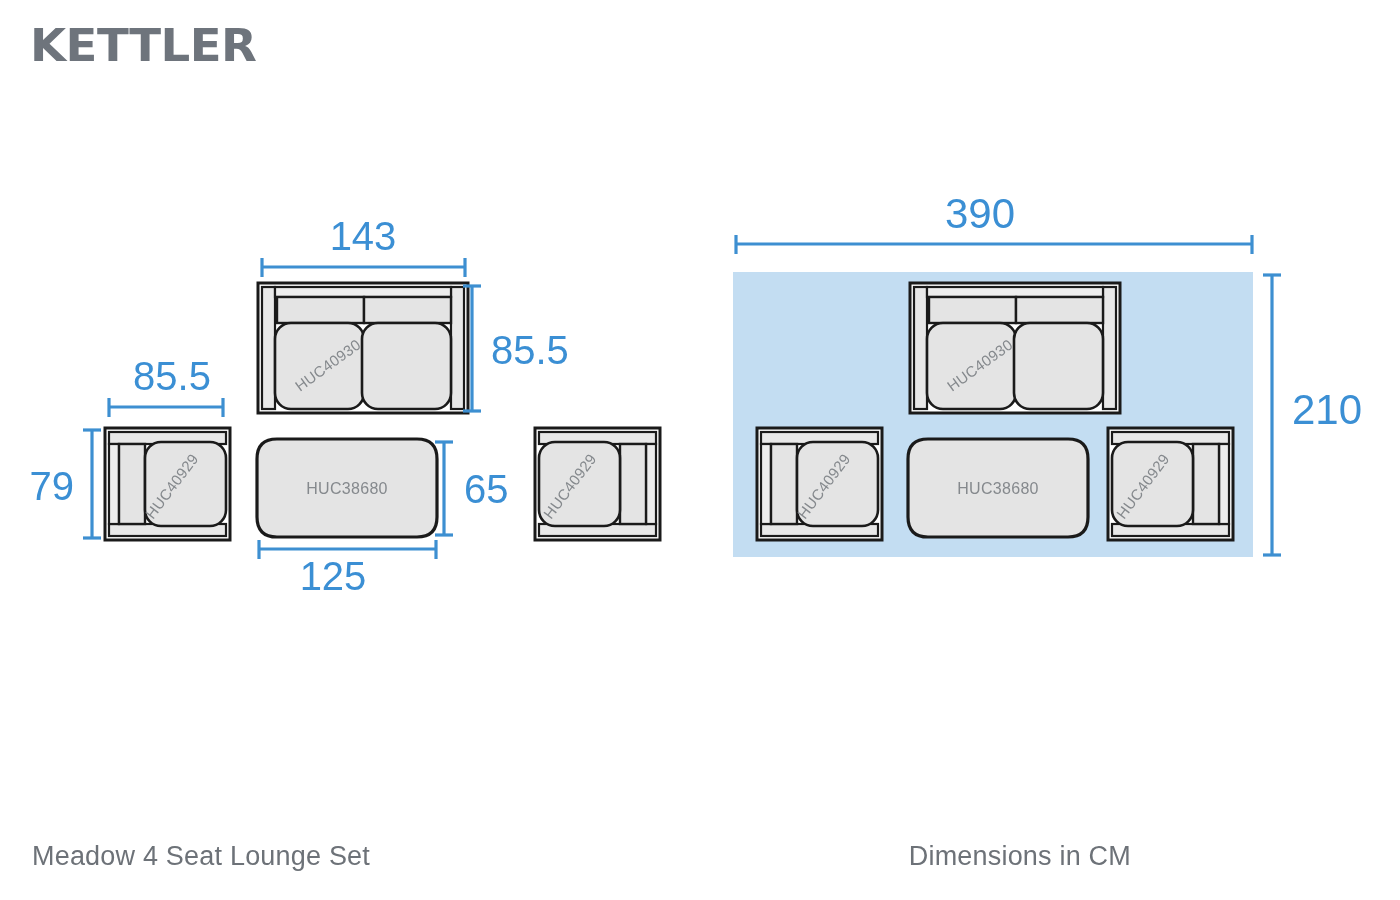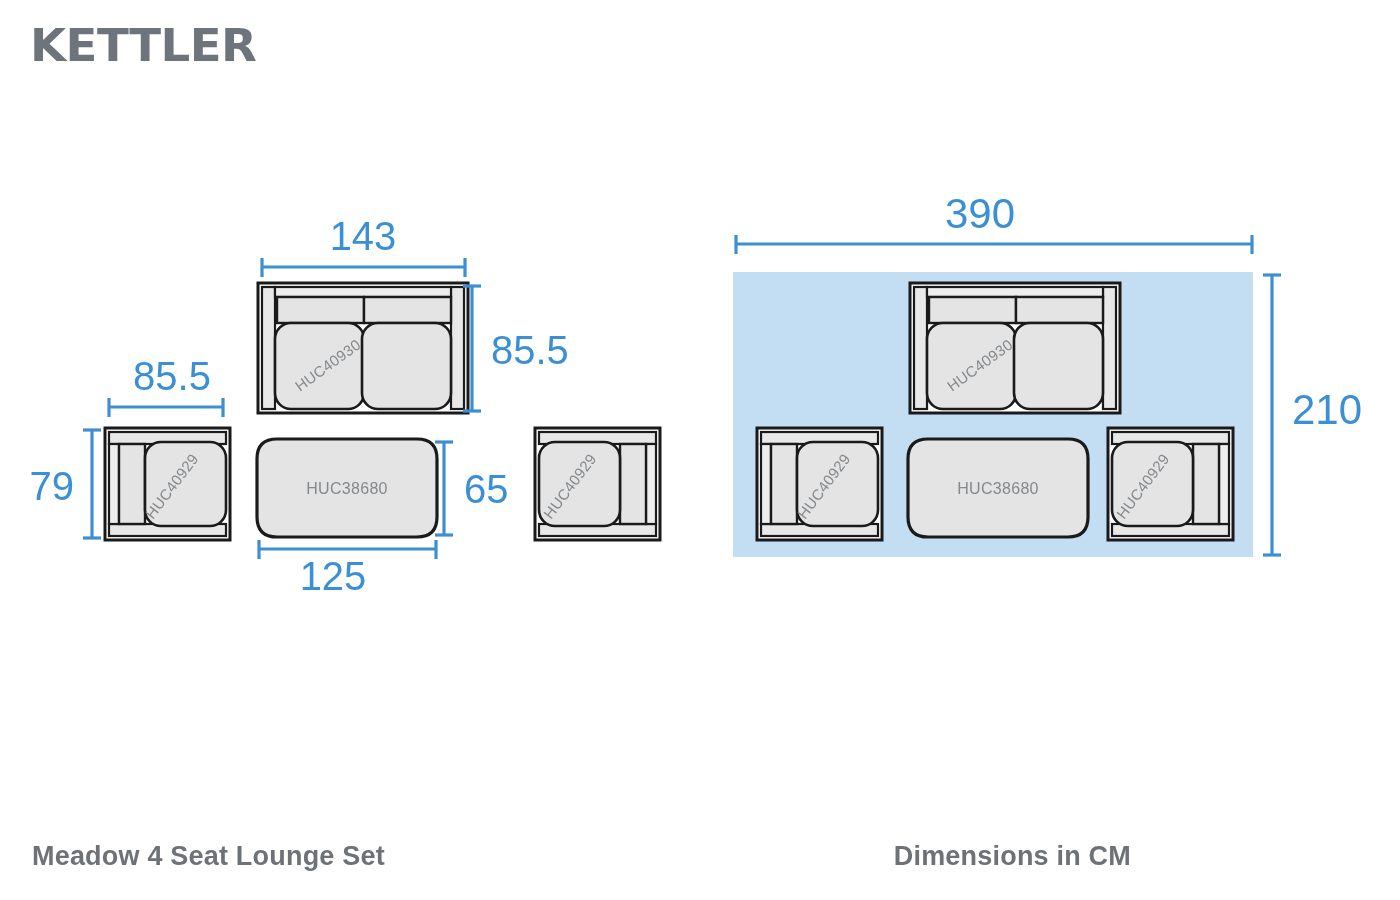--- a/index.html
+++ b/index.html
@@ -32,21 +32,21 @@
     color: #6e747c;
     transform: scaleX(1.06);
     transform-origin: left top;
     user-select: none;
   }
   
   .footer-text {
     position: absolute;
     bottom: 28px;
     font-size: 27px;
-    font-weight: 700;
+    font-weight: 400;
     color: #6d7278;
     letter-spacing: 0.2px;
   }
   #footer-left  { left: 32px; }
   #footer-right { right: 34px; margin-top: 26px; }
 
   
   #canvas {
     position: absolute;
     left: 0; top: 0;

